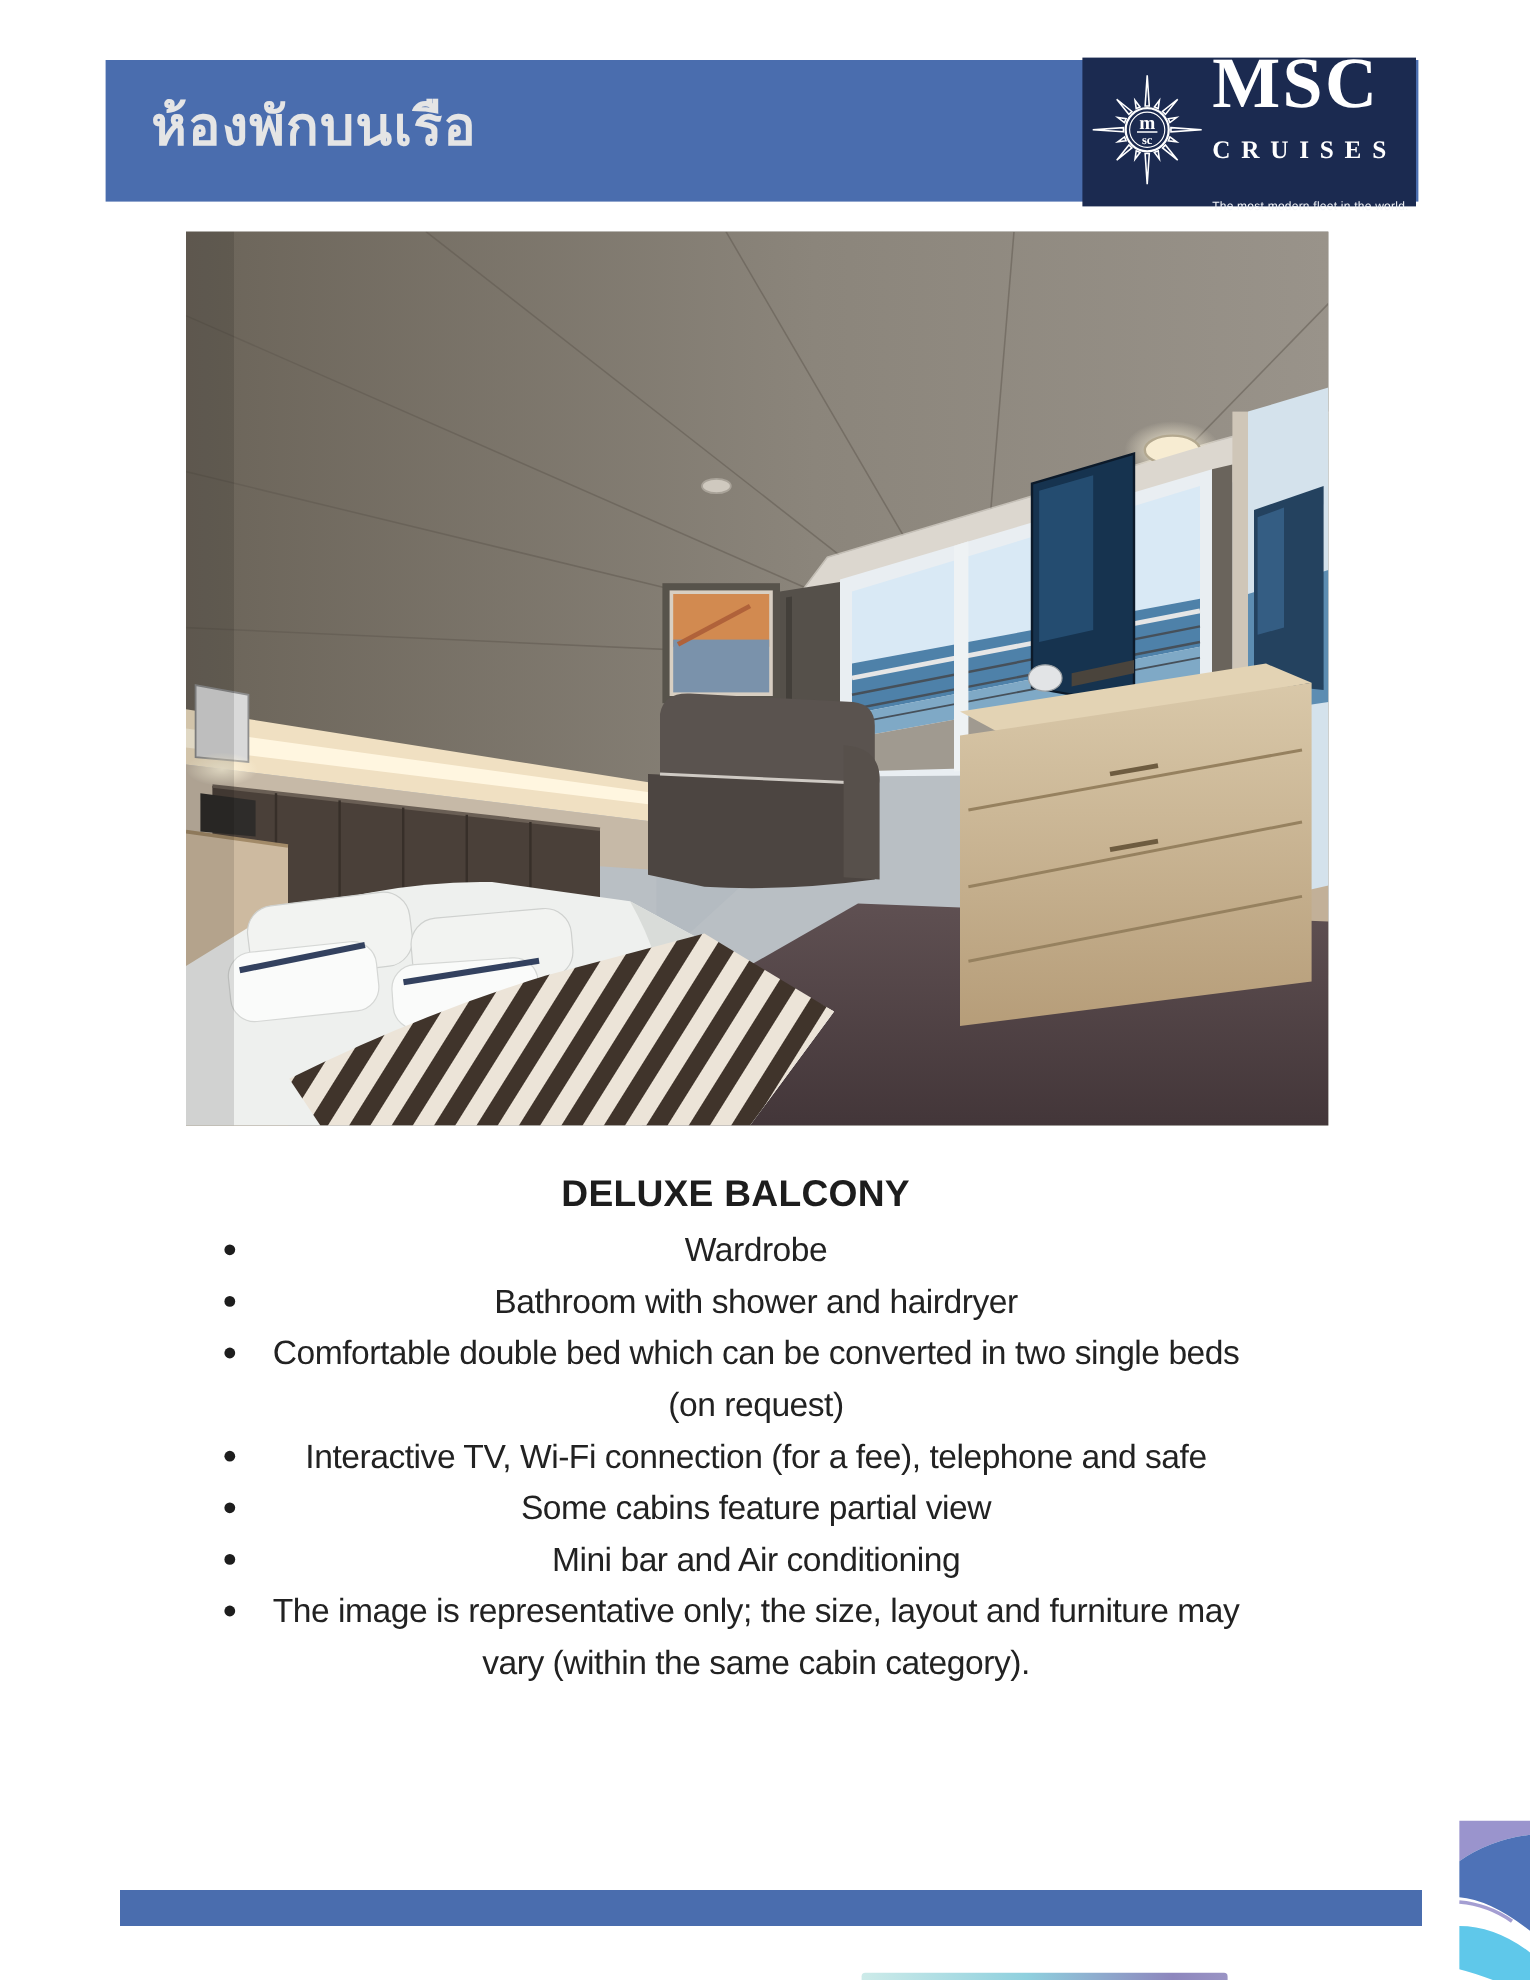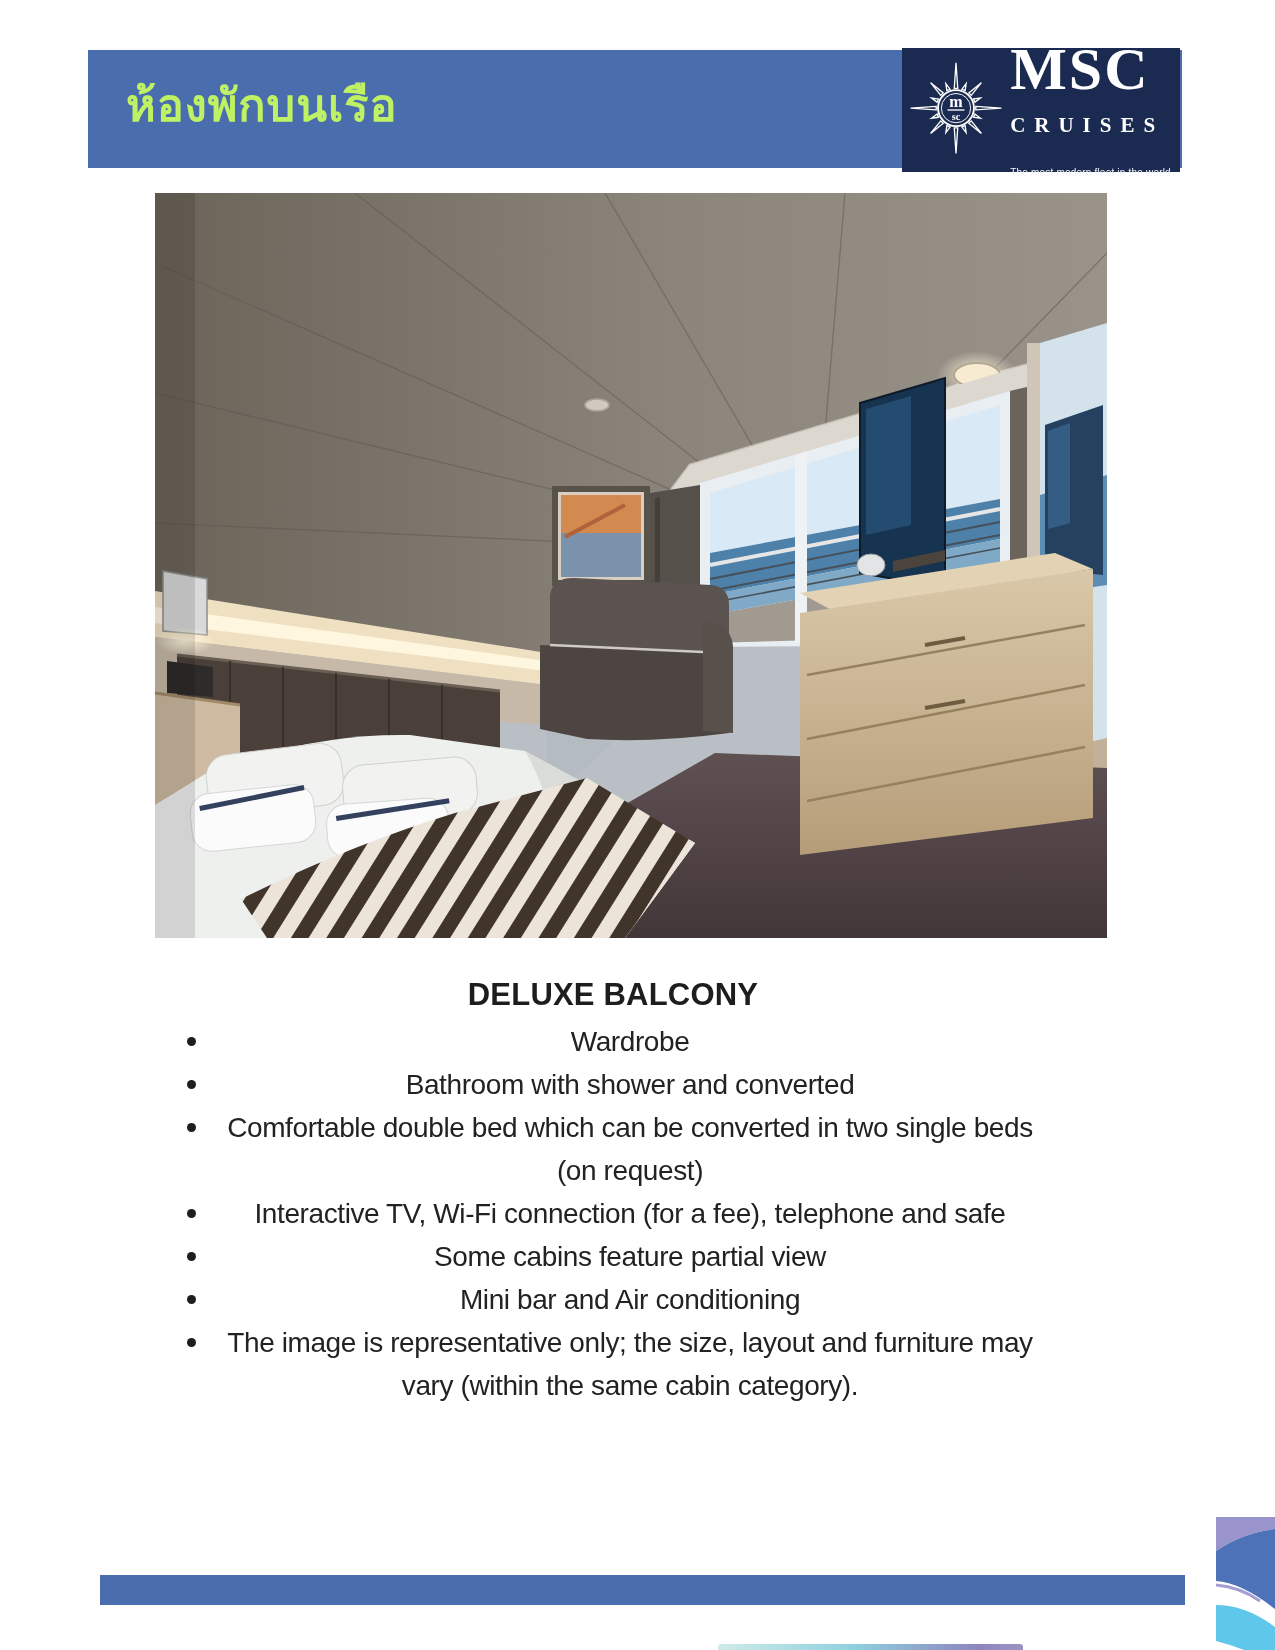--- a/index.html
+++ b/index.html
@@ -2,21 +2,21 @@
 <html><head>
 <meta charset="utf-8">
 <style>
   html,body{margin:0;padding:0;background:#ffffff;}
   body{width:1275px;height:1650px;position:relative;font-family:"Liberation Sans",sans-serif;}
   .page{position:absolute;inset:0;background:#fff;overflow:hidden;}
 
   
   .topbar{position:absolute;left:88px;top:50px;width:1094px;height:118px;background:var(--header-blue,#4a6dae);}
   .thai-title{position:absolute;left:38px;top:0;height:144px;line-height:112px;margin:0;
-    font-family:"DejaVu Sans","Liberation Sans",sans-serif;font-size:45px;font-weight:bold;color:#bef264;letter-spacing:1px;}
+    font-family:"DejaVu Sans","Liberation Sans",sans-serif;font-size:45px;font-weight:bold;color:#e5e5e5;letter-spacing:1px;}
   .logo-box{position:absolute;left:814px;top:-2px;width:278px;height:124px;background:var(--logo-navy,#1b2a50);
     display:flex;align-items:center;justify-content:center;gap:6px;}
   .emblem{flex:0 0 auto;}
   .logo-text{display:flex;flex-direction:column;align-items:flex-start;color:#fff;gap:12px;}
   .logo-msc{font-family:"Liberation Serif",serif;font-weight:bold;font-size:60px;line-height:52px;letter-spacing:2px;}
   .logo-cruises{font-family:"Liberation Serif",serif;font-weight:bold;font-size:21px;letter-spacing:9px;margin-top:6px;}
   .logo-tagline{font-size:10px;letter-spacing:.2px;margin-top:17px;color:#f2f4f8;}
 
   
   .cabin-photo{position:absolute;left:155px;top:193px;width:952px;height:745px;margin:0;background:#8a8277;}
@@ -236,21 +236,21 @@
 
       <rect width="40" height="745" fill="#000" opacity=".12"></rect>
     </svg>
   </figure>
 
   <section class="cabin-info">
     <h2>DELUXE BALCONY</h2>
     <ul>
 
         <li>Wardrobe</li>
-        <li>Bathroom with shower and converted</li>
+        <li>Bathroom with shower and hairdryer</li>
         <li>Comfortable double bed which can be converted in two single beds (on request)</li>
         <li>Interactive TV, Wi-Fi connection (for a fee), telephone and safe</li>
         <li>Some cabins feature partial view</li>
         <li>Mini bar and Air conditioning</li>
         <li>The image is representative only; the size, layout and furniture may vary (within the same cabin category).</li>
       </ul>
   </section>
 
   <div class="footer-bar"></div>
 

